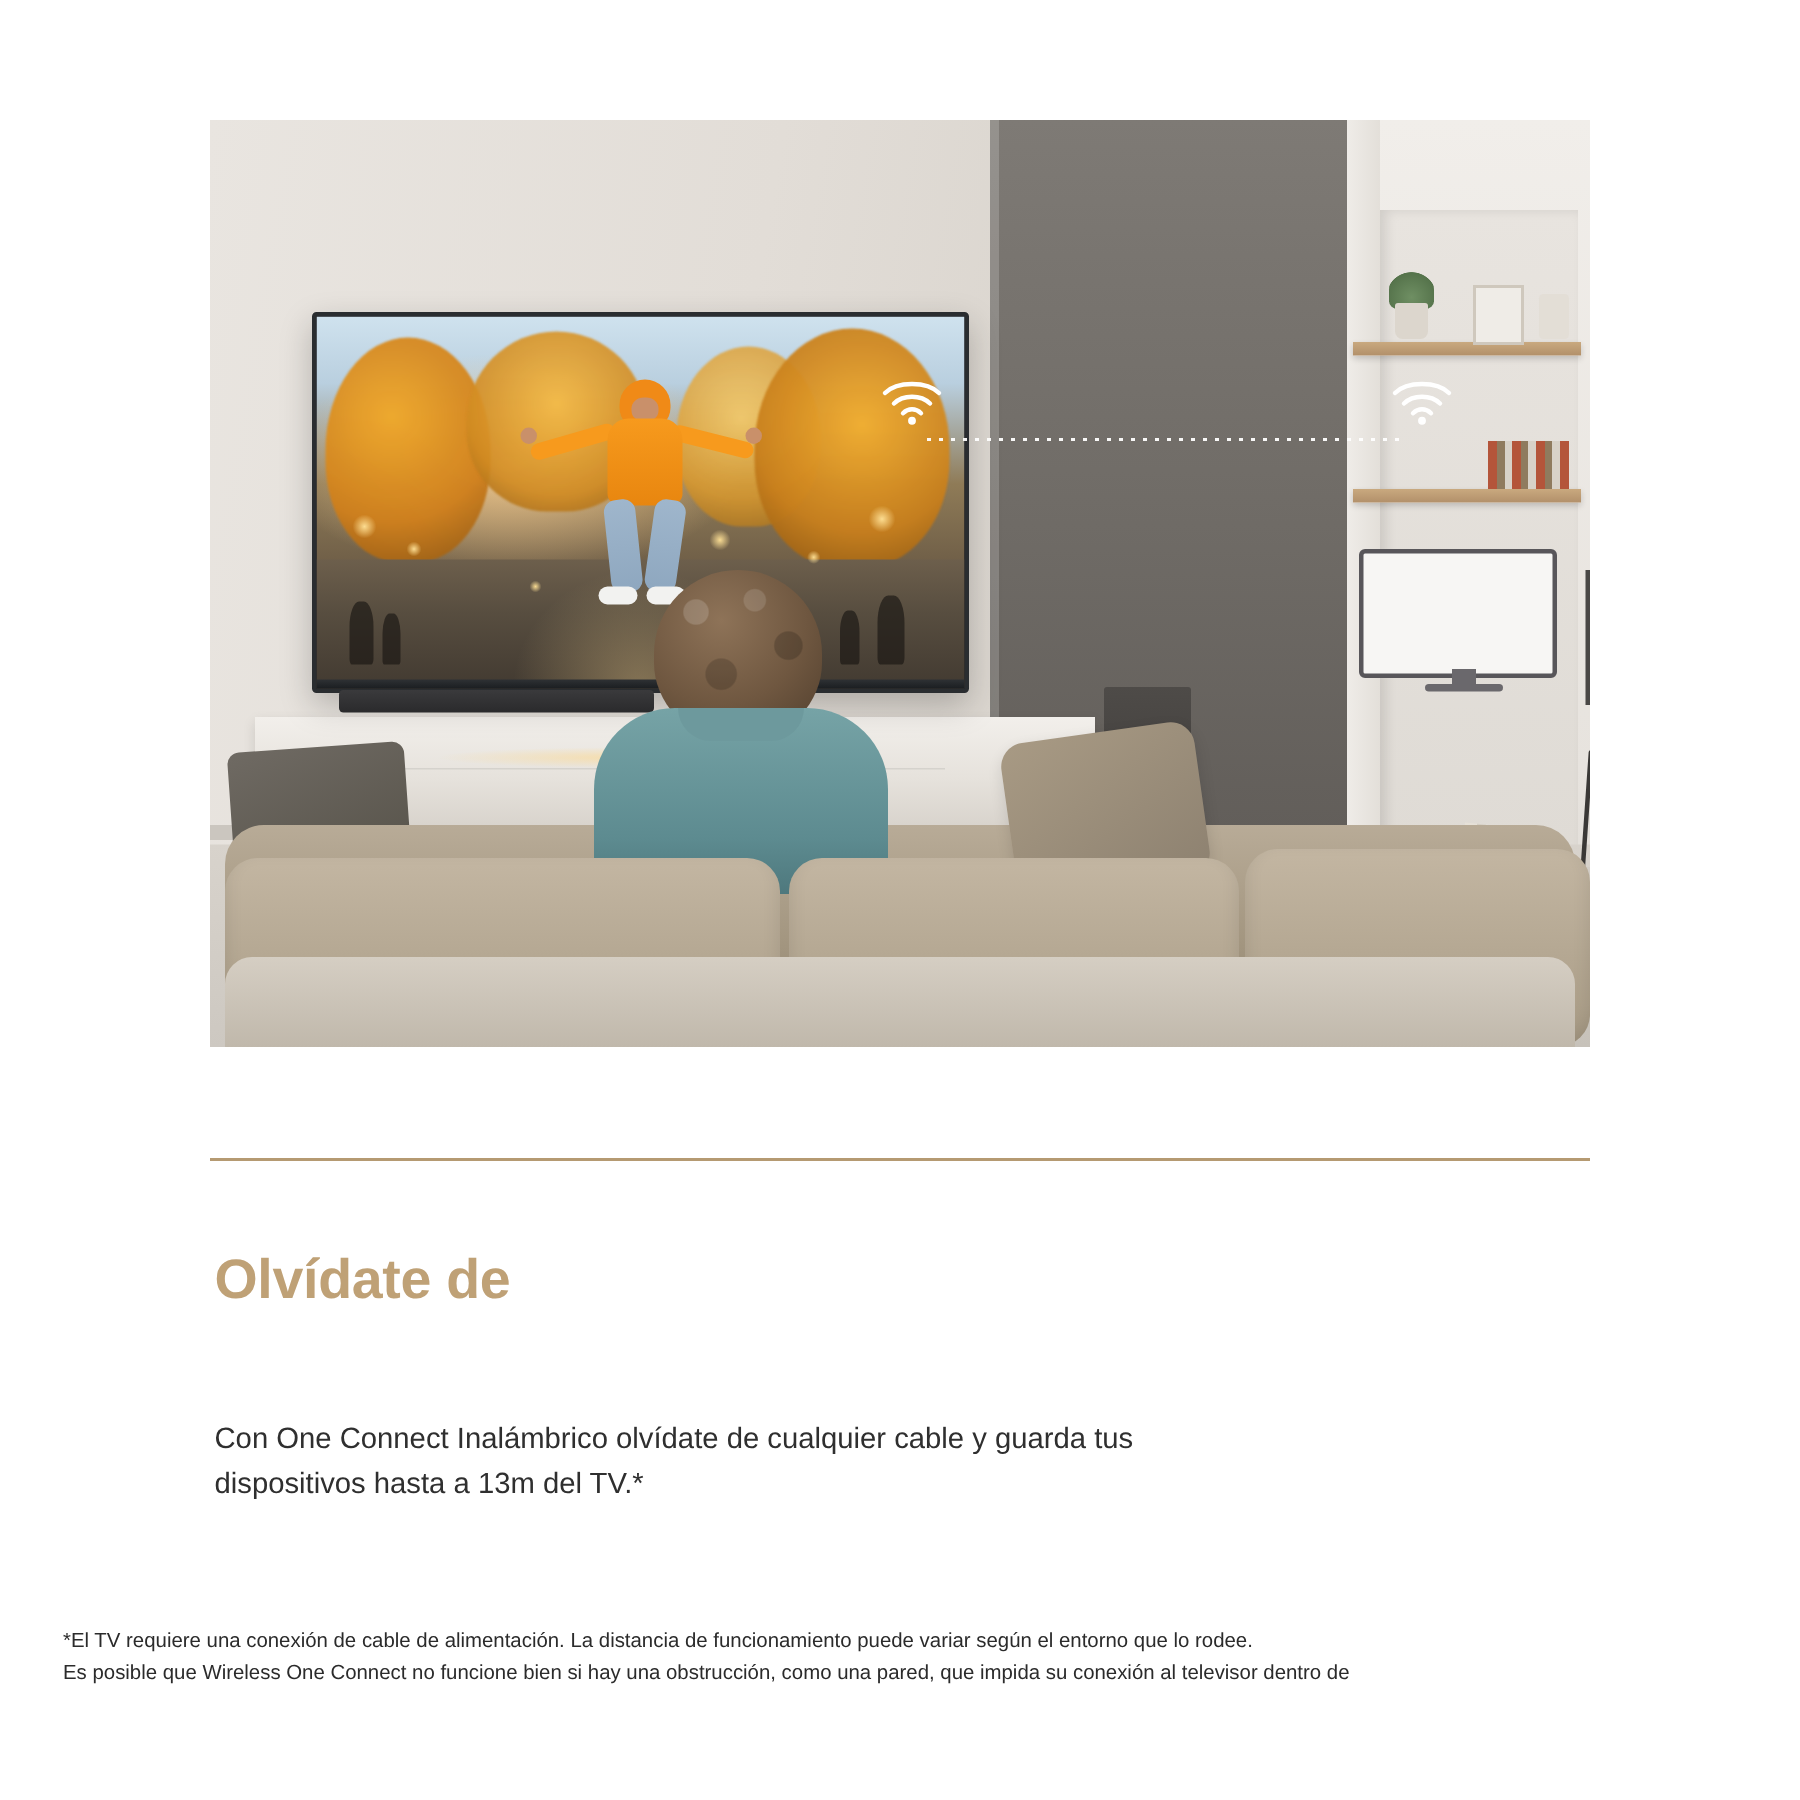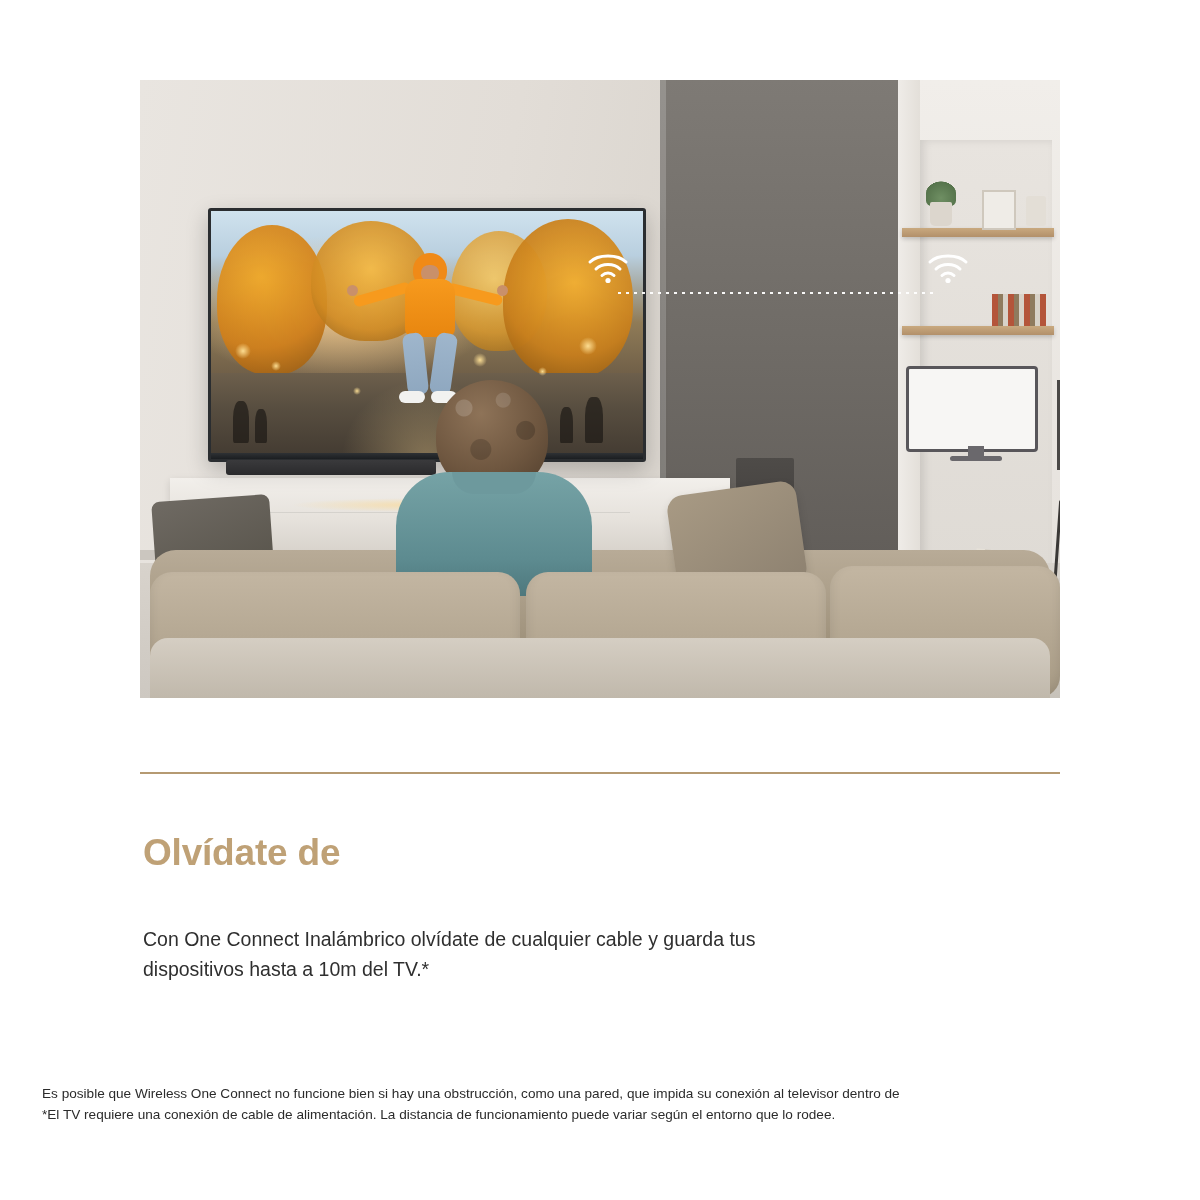--- a/index.html
+++ b/index.html
@@ -375,21 +375,21 @@
     left: 143px; top: 828px;
     width: 640px;
     color: #bfa176;
     font-size: 37px;
     line-height: 1.35;
     font-weight: 700;
     letter-spacing: -0.2px;
   }
   .subcopy {
     position: absolute;
-    left: 143px; top: 924px;
+    left: 143px; top: 944px;
     width: 860px;
     color: #2f2f2f;
     font-size: 19.5px;
     line-height: 1.55;
   }
   .footnote {
     position: absolute;
     left: 42px; top: 1084px;
     width: 1130px;
     color: #2b2b2b;
@@ -514,21 +514,21 @@
   </div>
 
   <div class="divider"></div>
 
   <div class="headline">
     <div>Olvídate de</div>
   </div>
 
   <div class="subcopy">
     <div>Con One Connect Inalámbrico olvídate de cualquier cable y guarda tus</div>
-    <div>dispositivos hasta a 10m del TV.*</div>
+    <div>dispositivos hasta a 13m del TV.*</div>
   </div>
 
   <div class="footnote">
+    <div>*El TV requiere una conexión de cable de alimentación. La distancia de funcionamiento puede variar según el entorno que lo rodee.</div>
     <div>Es posible que Wireless One Connect no funcione bien si hay una obstrucción, como una pared, que impida su conexión al televisor dentro de</div>
-    <div>*El TV requiere una conexión de cable de alimentación. La distancia de funcionamiento puede variar según el entorno que lo rodee.</div>
   </div>
 
 </div>
 
 </body></html>

